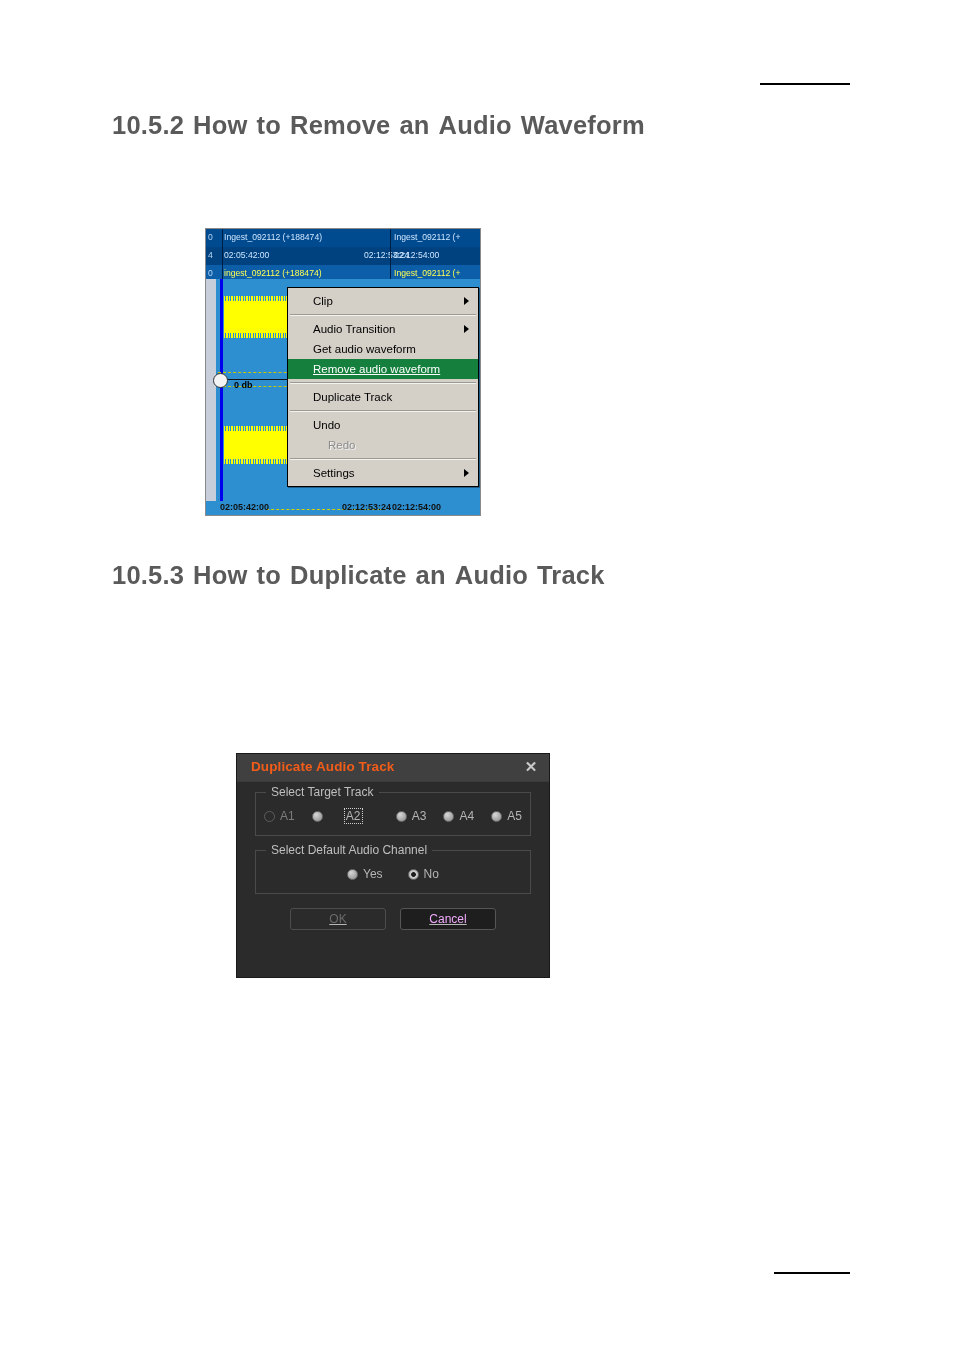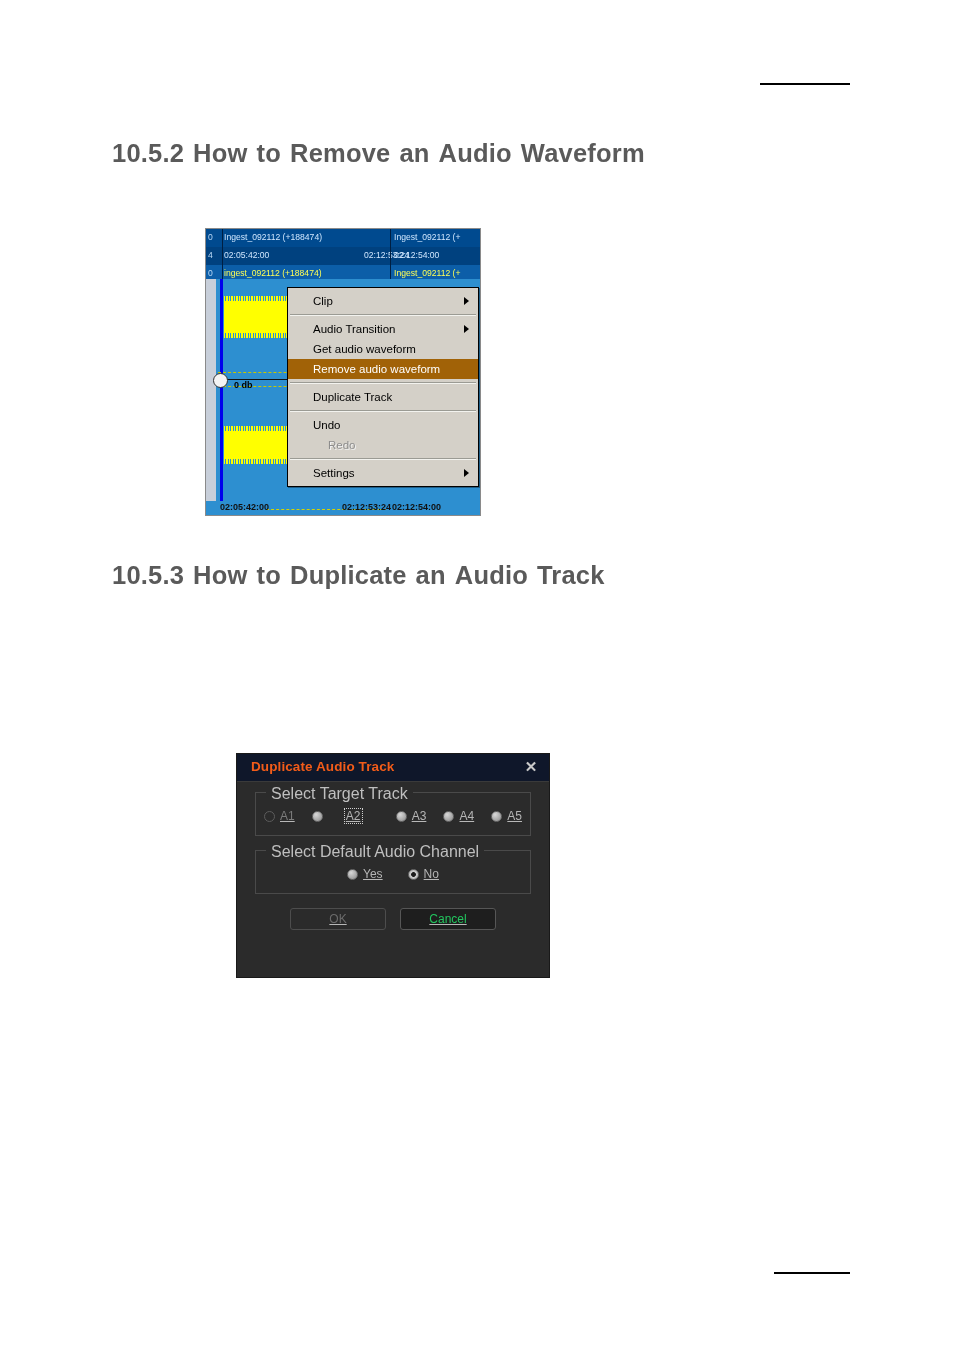--- a/index.html
+++ b/index.html
@@ -30,21 +30,21 @@
     position: absolute;
     left: 112px;
     color: #5a5a5a;
     font-size: 25.5px;
     font-weight: bold;
     letter-spacing: 0.2px;
     white-space: nowrap;
   }
   .heading .num { margin-right: 9px; }
   .heading .words span { margin-right: 9px; }
-  #heading-1052 { top: 139px; }
+  #heading-1052 { top: 111px; }
   #heading-1053 { top: 561px; text-align: right; }
 
   
   #timeline-figure {
     position: absolute;
     left: 205px;
     top: 228px;
     width: 276px;
     height: 288px;
     background: #2d8fd0;
@@ -185,22 +185,23 @@
     padding: 3px 0;
   }
   .menu-item {
     position: relative;
     height: 20px;
     line-height: 20px;
     padding-left: 25px;
     white-space: nowrap;
   }
   .menu-item.highlighted {
-    background: #a16207;
+    background: #15803d;
     color: #ffffff;
+    text-decoration: underline;
   }
   .menu-item.disabled { color: #8d8d8d; text-shadow: 1px 1px 0 #f2f2f2; padding-left: 40px; }
   .menu-sep {
     height: 0;
     margin: 3px 2px;
     border-top: 1px solid #9b9b94;
     border-bottom: 1px solid #f3f3ef;
   }
   .submenu-arrow {
     position: absolute;
@@ -222,21 +223,21 @@
     height: 225px;
     background: #2b2b2b;
     border: 1px solid #191919;
     box-sizing: border-box;
     font-size: 12px;
     color: #b8b8b8;
   }
   #dlg-titlebar {
     position: relative;
     height: 27px;
-    background: #0f172a;
+    background: #404040;
     border-bottom: 1px solid #3a3a3a;
     text-decoration: underline;
   }
   #dlg-title {
     position: absolute;
     left: 14px; top: 5px;
     color: #f25c19;
     font-size: 13.5px;
     font-weight: bold;
     letter-spacing: 0.1px;
@@ -259,35 +260,34 @@
     border: 1px solid #4a4a4a;
     margin-bottom: 14px;
     padding: 16px 8px 12px 8px;
   }
   .groupbox > .gb-legend {
     position: absolute;
     top: -8px; left: 10px;
     background: #2b2b2b;
     padding: 0 5px;
     color: #bfbfbf;
-    font-size: 16px;
+    font-size: 12px;
     white-space: nowrap;
   }
   .radio-row {
     display: flex;
     align-items: center;
     justify-content: space-between;
   }
   .radio-row.centered { justify-content: center; gap: 25px; }
   .radio-opt {
     display: flex;
     align-items: center;
     gap: 5px;
     white-space: nowrap;
-    text-decoration: underline;
   }
   .radio-dot {
     width: 11px; height: 11px;
     border-radius: 50%;
     background: radial-gradient(circle at 35% 30%, #d8d8d8 0%, #a9a9a9 60%, #8e8e8e 100%);
     border: 1px solid #6d6d6d;
     box-sizing: border-box;
     flex: none;
   }
   .radio-dot.disabled {
@@ -322,21 +322,21 @@
     box-sizing: border-box;
   }
   #btn-ok {
     background: #2b2b2b;
     border: 1px solid #4d4d4d;
     color: #6b6b6b;
   }
   #btn-cancel {
     background: #1e1e1e;
     border: 1px solid #565656;
-    color: #22c55e;
+    color: #f0abfc;
   }
 </style>
 </head>
 <body>
 
 <div class="page-rule" id="rule-top"></div>
 <div class="page-rule" id="rule-bottom"></div>
 
 <div class="heading" id="heading-1052">
   <span class="num">10.5.2</span><span class="words"><span>How</span><span>to</span><span>Remove</span><span>an</span><span>Audio</span><span>Waveform</span></span>

